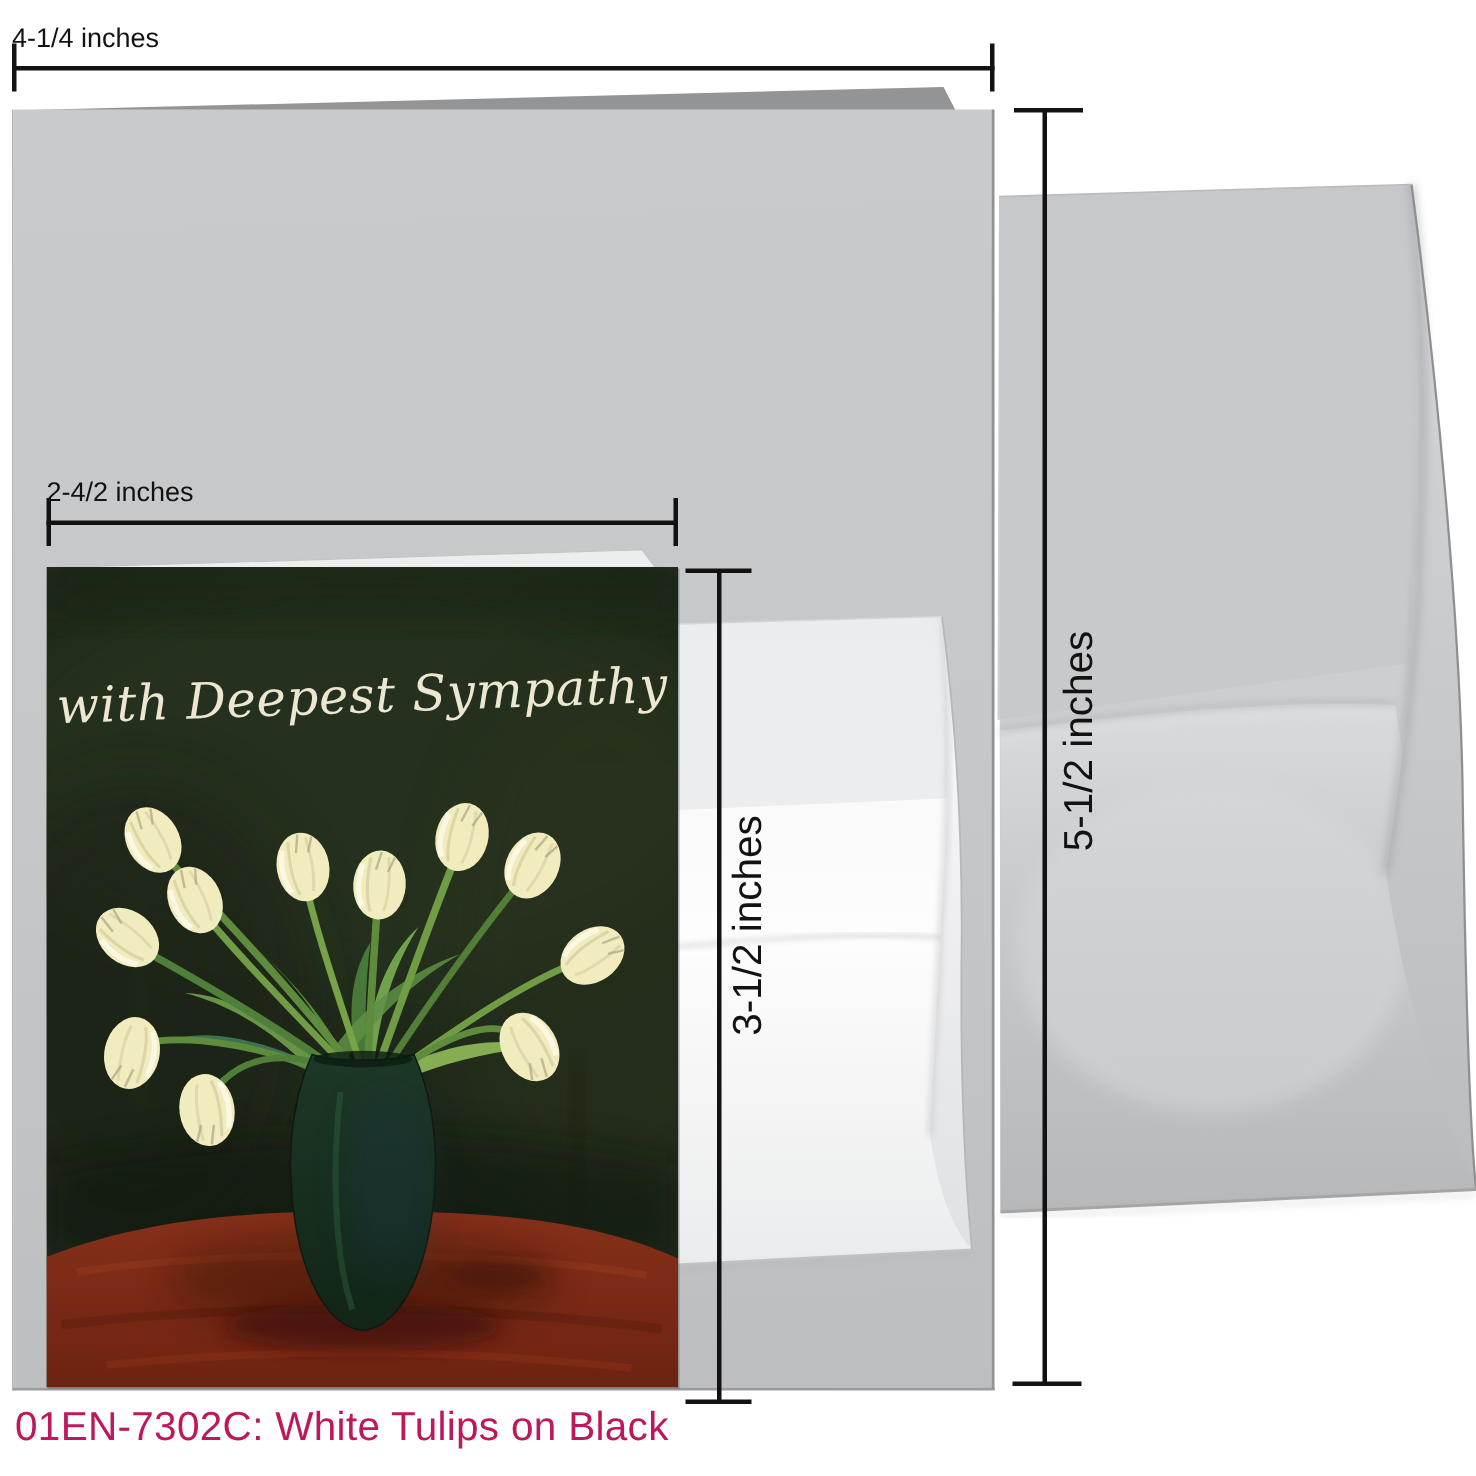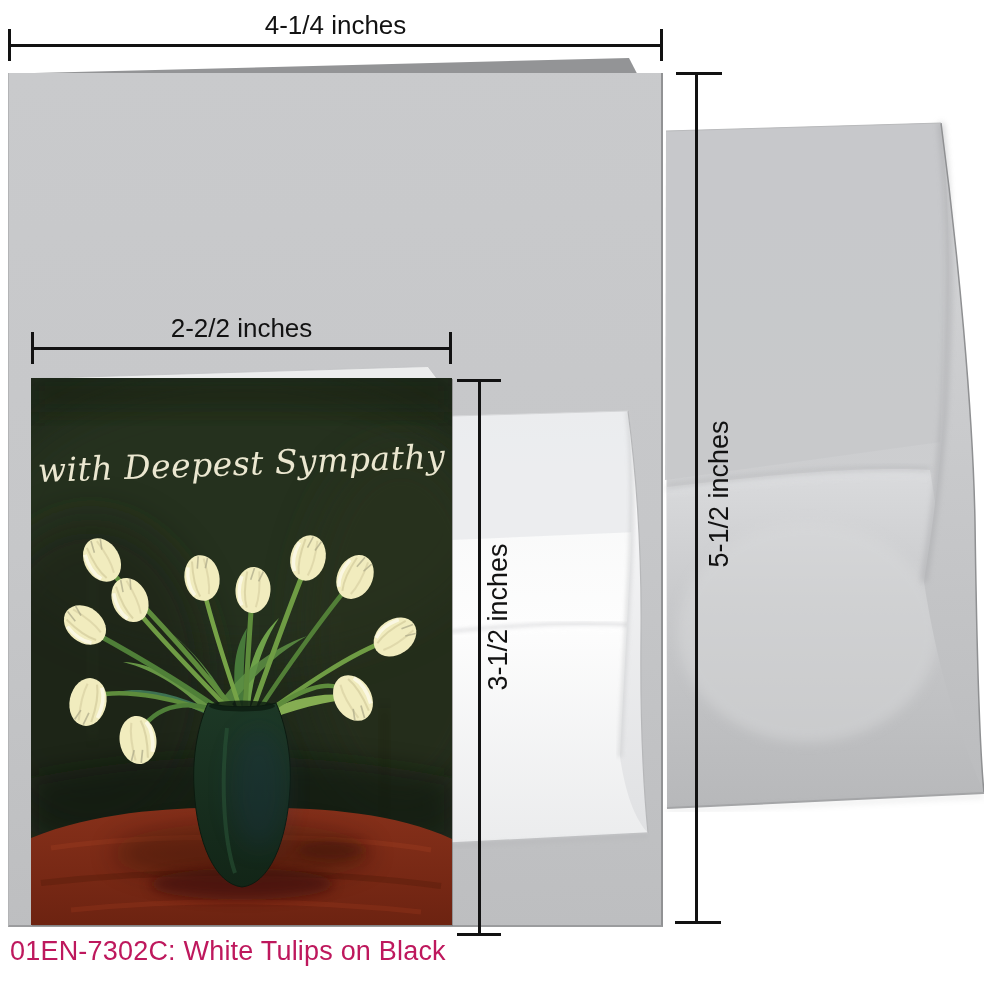--- a/index.html
+++ b/index.html
@@ -25,22 +25,22 @@
     border-right:2px solid #919294;border-bottom:2px solid #9b9c9e;border-left:1px solid #b3b4b6;}
   
   .small-card{position:absolute;left:31px;top:378px;width:421px;height:547px;
     box-shadow:1px 1px 0 rgba(110,110,110,.55);}
   .small-card svg{position:absolute;left:0;top:0;width:100%;height:100%;}
   .greeting{position:absolute;left:0;top:46px;width:100%;height:78px;display:flex;align-items:center;justify-content:center;
     font-family:"DejaVu Serif",serif;font-style:italic;font-size:33px;letter-spacing:.5px;
     color:var(--color-greeting-cream,#ebe7d0);transform:rotate(-2deg);white-space:nowrap;}
   
   .dim{position:absolute;background:var(--color-annotation-ink,#121212);}
-  .dim-label{position:absolute;color:var(--color-annotation-ink,#121212);font-size:26px;line-height:28px;
-    text-align:center;white-space:nowrap;}
+  .dim-label{position:absolute;color:var(--color-annotation-ink,#121212);font-size:18px;line-height:28px;
+    text-align:left;white-space:nowrap;}
   .dim-label-v{position:absolute;color:var(--color-annotation-ink,#121212);font-size:27px;line-height:28px;
     white-space:nowrap;transform:translate(-50%,-50%) rotate(-90deg);}
   .caption{position:absolute;left:10px;top:936px;font-size:27px;color:#be185d;letter-spacing:.2px;}
 </style>
 </head>
 <body>
 
 <div class="stage">
 
   <svg class="abs" style="left:658px;top:112px;width:330px;height:700px" viewBox="0 0 330 700">
@@ -209,21 +209,21 @@
       </g>
     </svg>
     <div class="greeting">with Deepest Sympathy</div>
   </div>
 
   <div class="dim-label" style="left:8px;top:11px;width:655px;">4-1/4 inches</div>
   <div class="dim" style="left:8px;top:44px;width:655px;height:3px;"></div>
   <div class="dim" style="left:8px;top:29px;width:3px;height:32px;"></div>
   <div class="dim" style="left:660px;top:29px;width:3px;height:32px;"></div>
 
-  <div class="dim-label" style="left:31px;top:314px;width:421px;">2-2/2 inches</div>
+  <div class="dim-label" style="left:31px;top:314px;width:421px;">2-4/2 inches</div>
   <div class="dim" style="left:31px;top:347px;width:421px;height:3px;"></div>
   <div class="dim" style="left:31px;top:332px;width:3px;height:32px;"></div>
   <div class="dim" style="left:449px;top:332px;width:3px;height:32px;"></div>
 
   <div class="dim" style="left:695px;top:72px;width:3px;height:852px;"></div>
   <div class="dim" style="left:676px;top:72px;width:46px;height:3px;"></div>
   <div class="dim" style="left:675px;top:921px;width:46px;height:3px;"></div>
   <div class="dim-label-v" style="left:719px;top:494px;">5-1/2 inches</div>
 
   <div class="dim" style="left:478px;top:380px;width:3px;height:556px;"></div>

